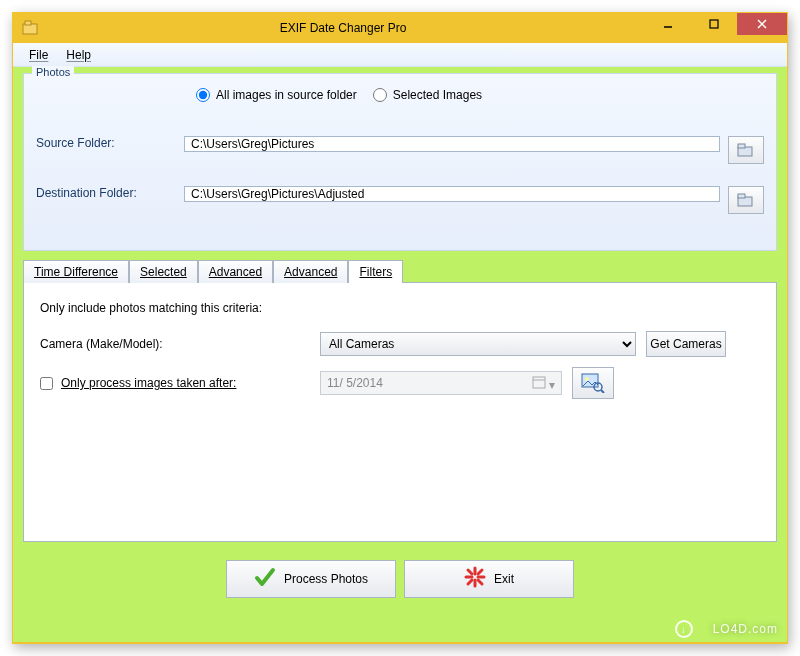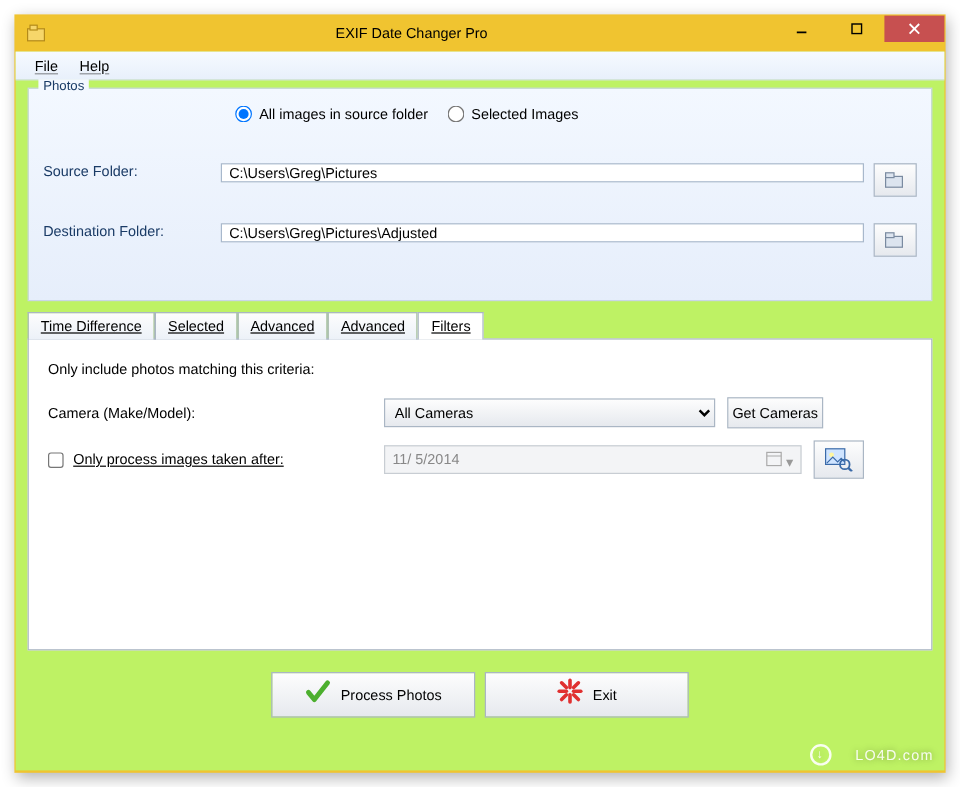--- a/index.html
+++ b/index.html
@@ -24,22 +24,22 @@
 .folder-row .lbl { width: 140px; color: #1a3b66; }
 .folder-row input[type=text] { flex: 1; height: 16px; border: 1px solid #a8b8cc; padding: 0 6px; background: #fff; }
 .browse-btn { width: 36px; height: 28px; border: 1px solid #aab6c4; background: linear-gradient(#fdfdfd,#e6e9ee); display: flex; align-items: center; justify-content: center; }
 .tabs { display: flex; gap: 0; margin-top: 2px; text-decoration: underline; }
 .tab { border: 1px solid #aab6c4; border-bottom: none; background: linear-gradient(#fdfdfd,#ecf1f8); padding: 4px 10px; position: relative; top: 1px; }
 .tab.active { background: #fff; z-index: 2; }
 .tabpanel { border: 1px solid #aab6c4; background: #fff; padding: 18px 16px 24px 16px; min-height: 260px; }
 .criteria { margin-bottom: 16px; }
 .row { display: flex; align-items: center; gap: 10px; margin: 10px 0; }
 .row .lbl { width: 270px; }
-.row select { width: 276px; height: 24px; border: 1px solid #aab6c4; background: linear-gradient(#fdfdfd,#e6e9ee); padding: 0 4px; }
-.row .datebox { width: 348px; height: 24px; border: 1px solid #c8cdd3; background: #f3f4f6; color: #888; padding: 0 6px; display: flex; align-items: center; justify-content: space-between; }
+.row select { width: 316px; height: 24px; border: 1px solid #aab6c4; background: linear-gradient(#fdfdfd,#e6e9ee); padding: 0 4px; }
+.row .datebox { width: 242px; height: 24px; border: 1px solid #c8cdd3; background: #f3f4f6; color: #888; padding: 0 6px; display: flex; align-items: center; justify-content: space-between; }
 .row .datebox .cal { color: #999; }
 .getbtn { height: 26px; width: 80px; border: 1px solid #aab6c4; background: linear-gradient(#fdfdfd,#e6e9ee); }
 .imgbtn { height: 32px; width: 42px; border: 1px solid #aab6c4; background: linear-gradient(#fdfdfd,#e6e9ee); display: flex; align-items: center; justify-content: center; }
 .bottombar { display: flex; justify-content: center; gap: 8px; padding: 18px 0 10px 0; }
 .mainbtn { width: 170px; height: 38px; border: 1px solid #aab6c4; background: linear-gradient(#fdfdfd,#e6e9ee); display: flex; align-items: center; justify-content: center; gap: 8px; }
 .checkmark { color: #4caf2e; font-size: 20px; }
 .exitstar { color: #e03030; font-size: 20px; }
 .watermark { position: absolute; bottom: 18px; right: 22px; color: rgba(255,255,255,0.9); font-size: 18px; letter-spacing: 1px; text-shadow: 0 0 6px rgba(0,0,0,0.4); display: flex; align-items: center; gap: 20px; }
 .watermark .circ { width: 18px; height: 18px; border: 2px solid rgba(255,255,255,0.9); border-radius: 50%; display: inline-flex; align-items: center; justify-content: center; font-size: 10px; }
 </style>

